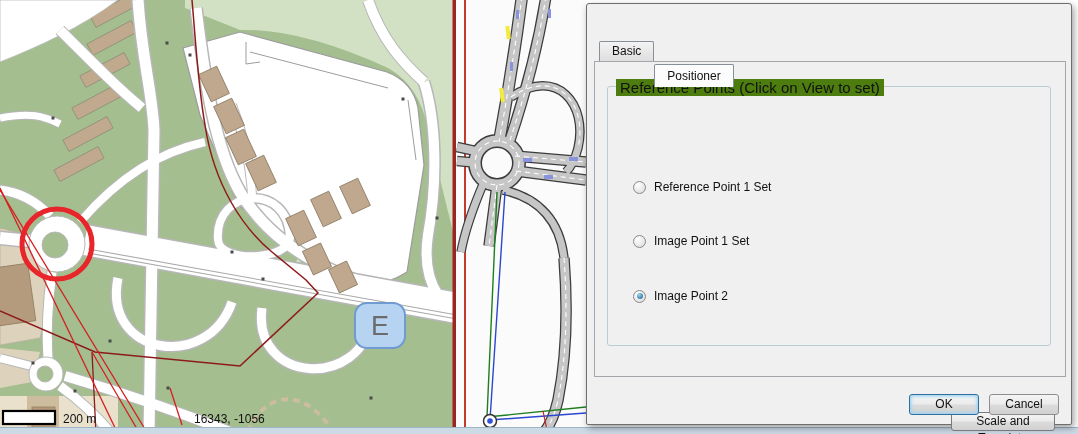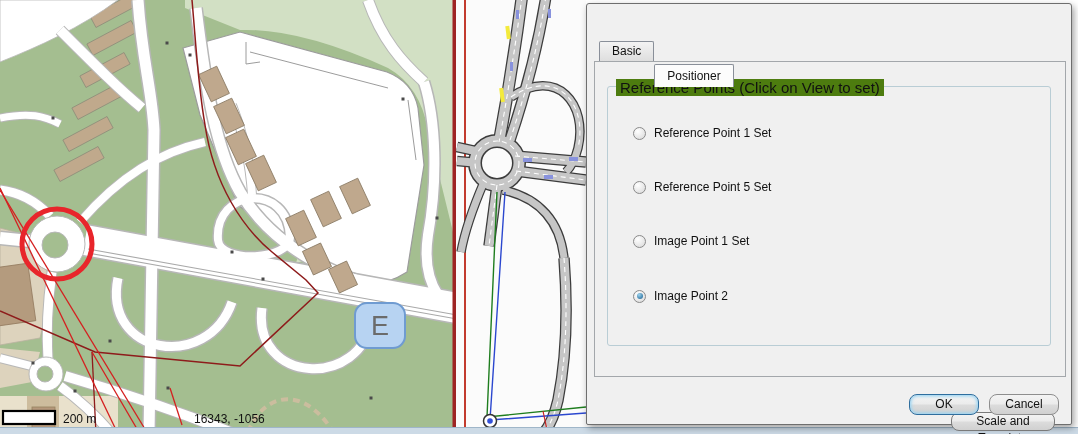--- a/index.html
+++ b/index.html
@@ -48,21 +48,21 @@
   .radio{position:relative;width:13px;height:13px;border-radius:50%;
          border:1px solid #8a8a8a;
          background:radial-gradient(circle at 35% 30%,#ffffff,#d7d7d7);}
   .radio-row.selected .radio::after{content:'';position:absolute;left:2.5px;top:2.5px;
          width:6px;height:6px;border-radius:50%;
          background:radial-gradient(circle at 35% 30%,#9fd4ef,#145d8e);}
   .radio-label{font-size:12px;color:#111;}
   
   .btn{position:absolute;height:21px;
        background:linear-gradient(#f4f4f4,#ebebeb 48%,#dcdcdc 52%,#d0d0d0);
-       border:1px solid #8e8e8e;border-radius:8px;font-size:12px;color:#111;
+       border:1px solid #8e8e8e;border-radius:3px;font-size:12px;color:#111;
        text-align:center;line-height:19px;font-family:"Liberation Sans",sans-serif;}
   #btn-scale{left:356px;top:350px;width:104px;height:19px;line-height:17px;border-color:#7a7a7a;}
   #btn-ok{left:322px;top:390px;width:70px;border:1px solid #2f6e9e;
           box-shadow:inset 0 0 3px 1.5px #9ed5f2;}
   #btn-cancel{left:402px;top:390px;width:70px;}
 </style>
 </head>
 <body>
 
 <div id="screen">
@@ -282,27 +282,23 @@
 
     <div id="tabs">
       <div class="tab">Basic</div>
       <div class="tab selected">Positioner</div>
     </div>
 
     <div id="tabpage">
       <div id="groupbox">
         <div id="groupbox-title">Reference Points (Click on View to set)</div>
 
-        <div class="radio-row" style="top:38px;">
+        <div class="radio-row" style="top:92px;">
           <div class="radio"></div>
           <div class="radio-label">Reference Point 1 Set</div>
-        </div>
-        <div class="radio-row" style="top:92px;">
-          <div class="radio"></div>
-          <div class="radio-label">Reference Point 5 Set</div>
         </div>
         <div class="radio-row" style="top:146px;">
           <div class="radio"></div>
           <div class="radio-label" data_bind="">Image Point 1 Set</div>
         </div>
         <div class="radio-row selected" style="top:201px;">
           <div class="radio"></div>
           <div class="radio-label">Image Point 2</div>
         </div>
       </div>

